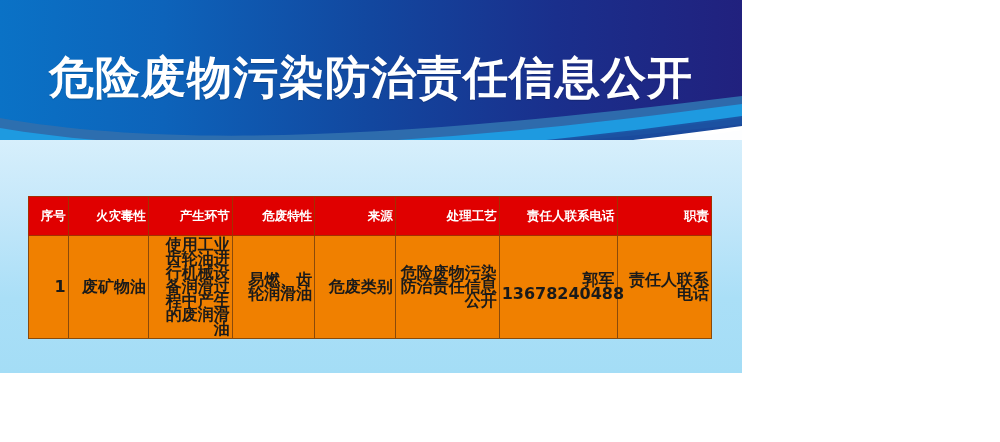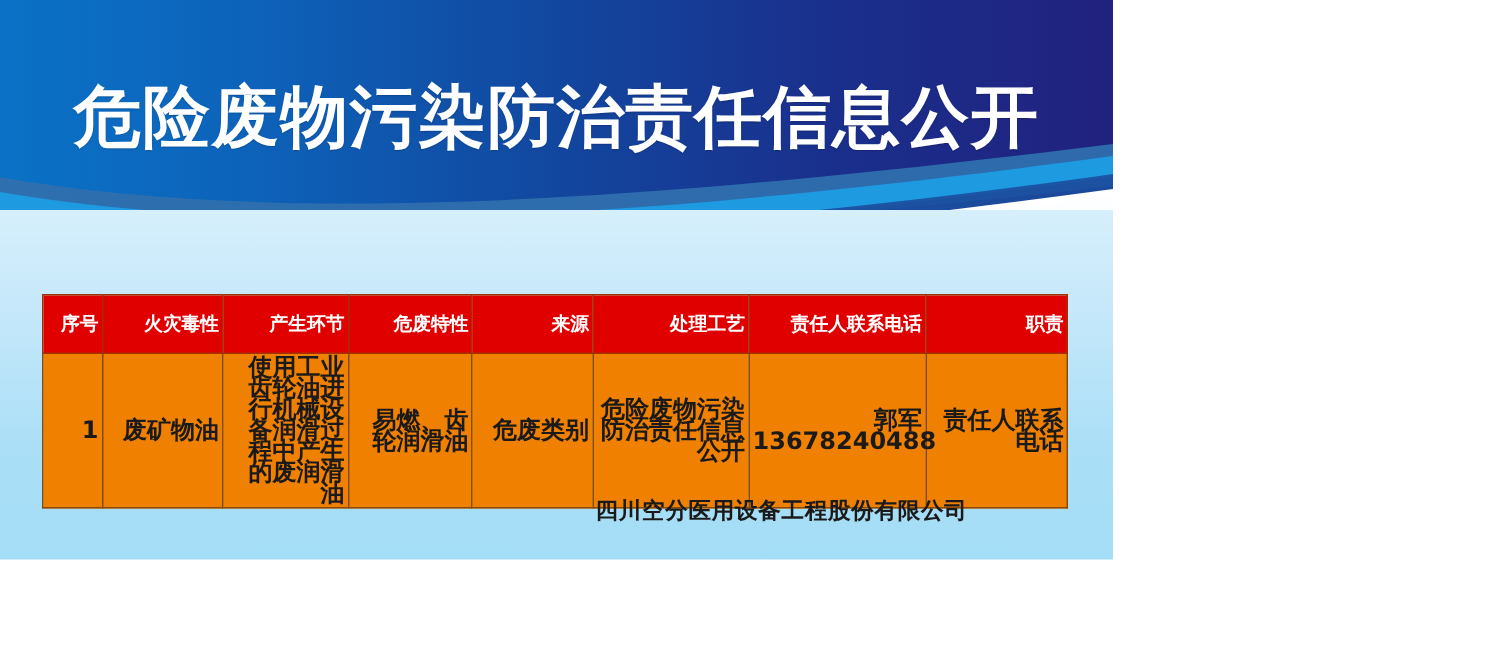--- a/index.html
+++ b/index.html
@@ -168,15 +168,14 @@
         <td class="narrow-wrap">危险废物污染防治责任信息公开</td>
         <td>
           <div>郭军</div>
           <div>13678240488</div>
         </td>
         <td class="narrow-wrap">责任人联系电话</td>
       </tr>
     </tbody>
   </table>
 
-  <div id="company-name">四川空分医用设备工程股份有限公司</div>
 
 </div>
 
 </body></html>

